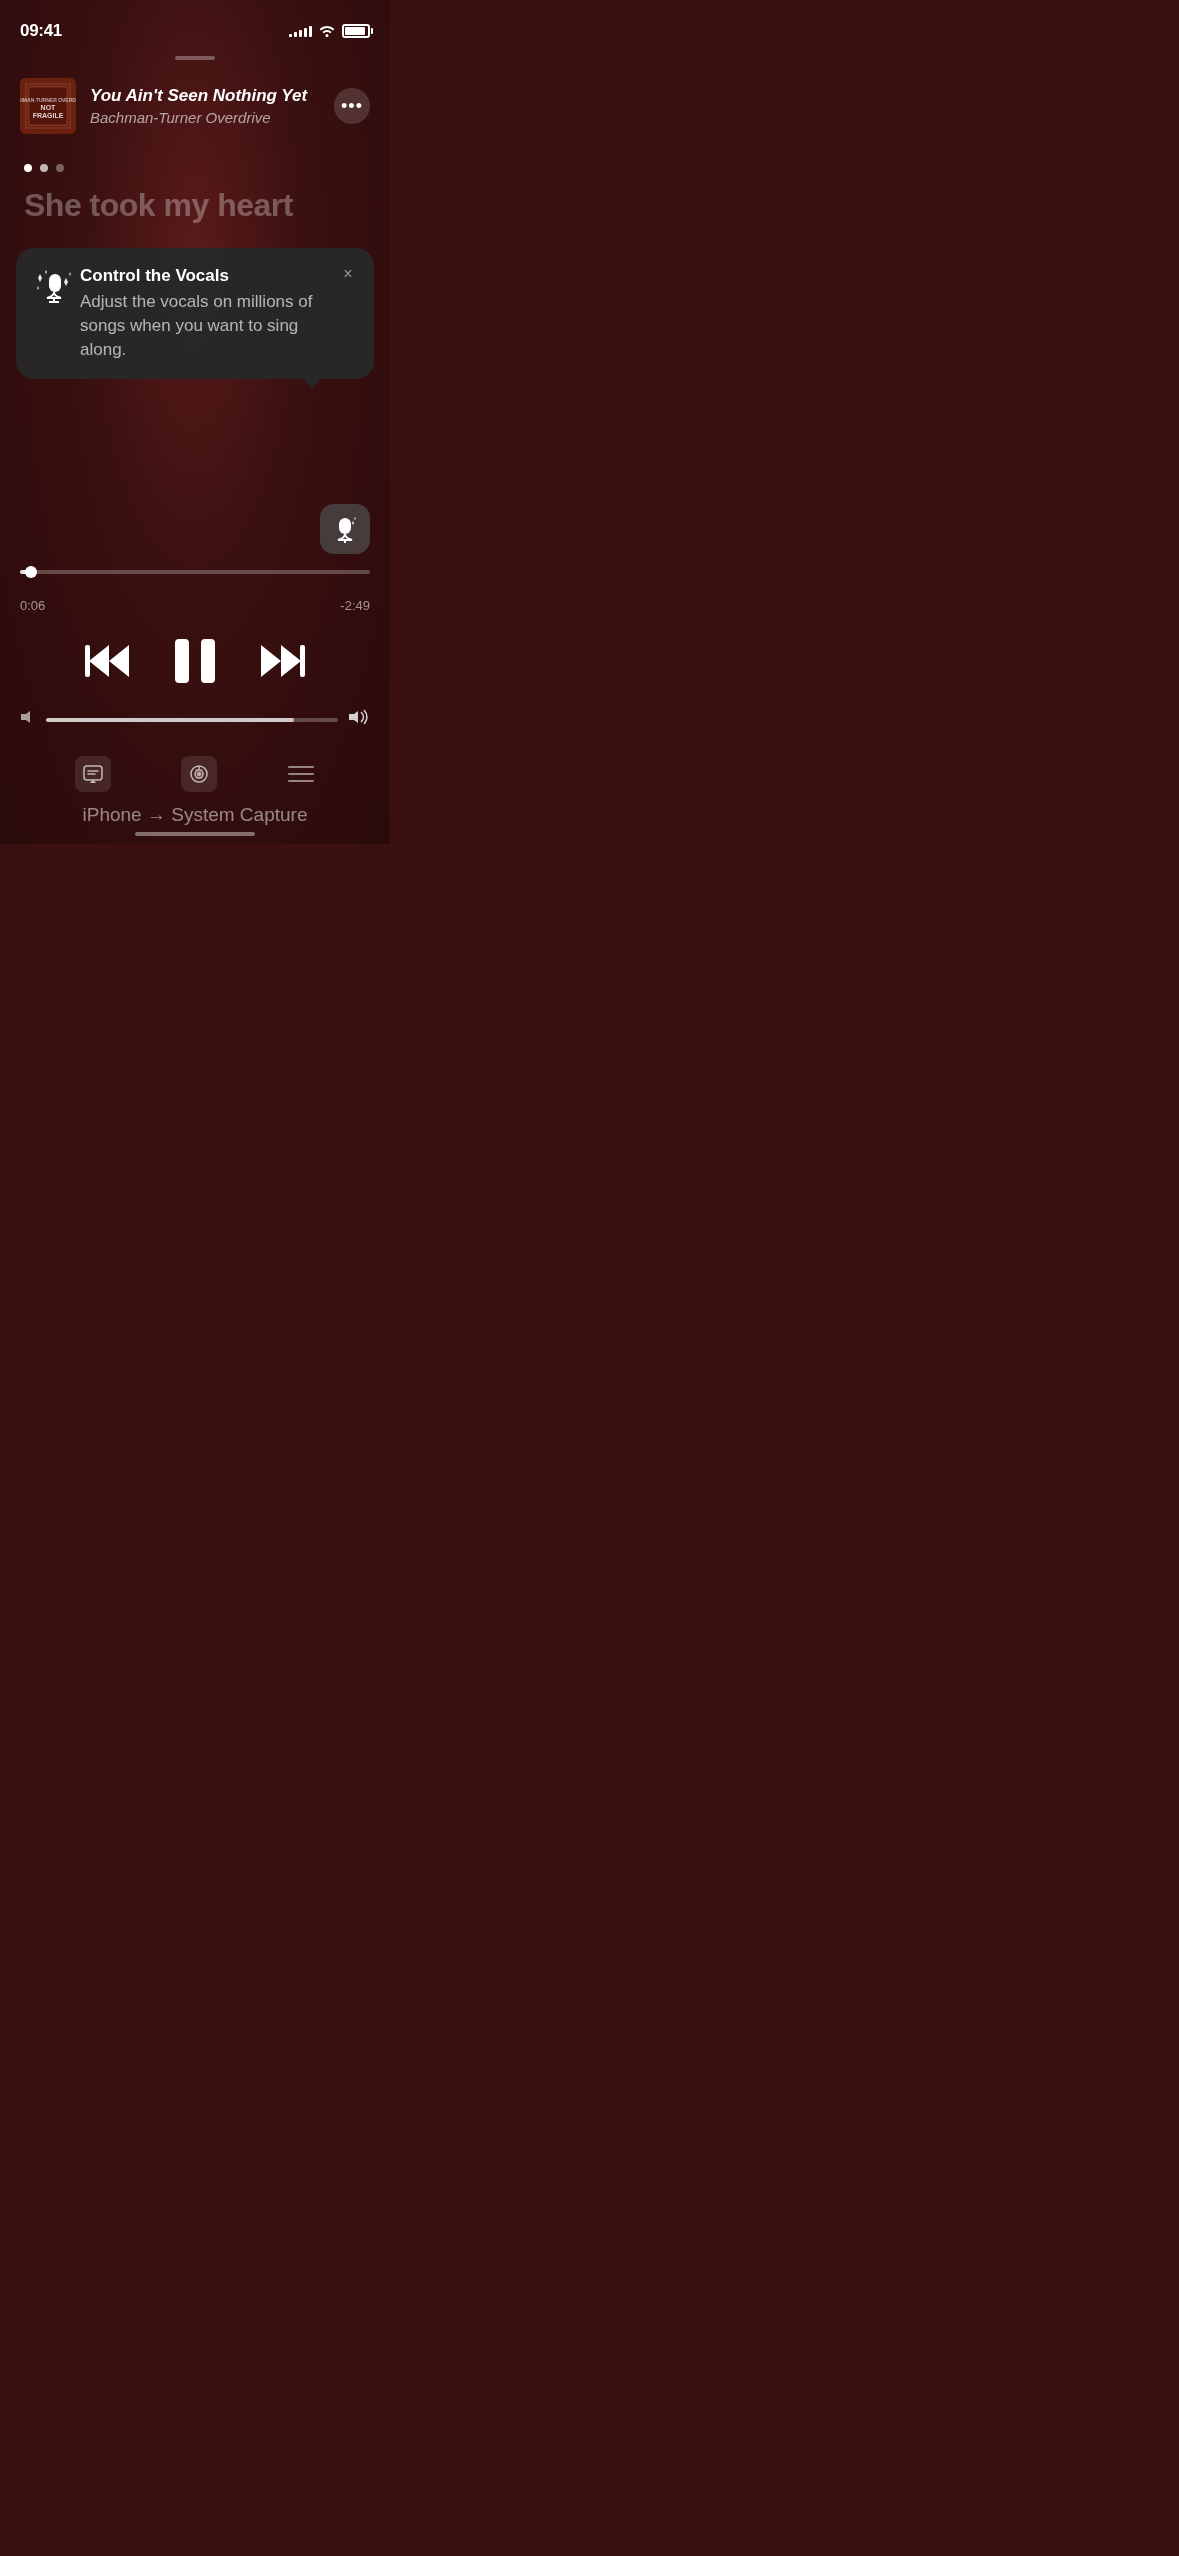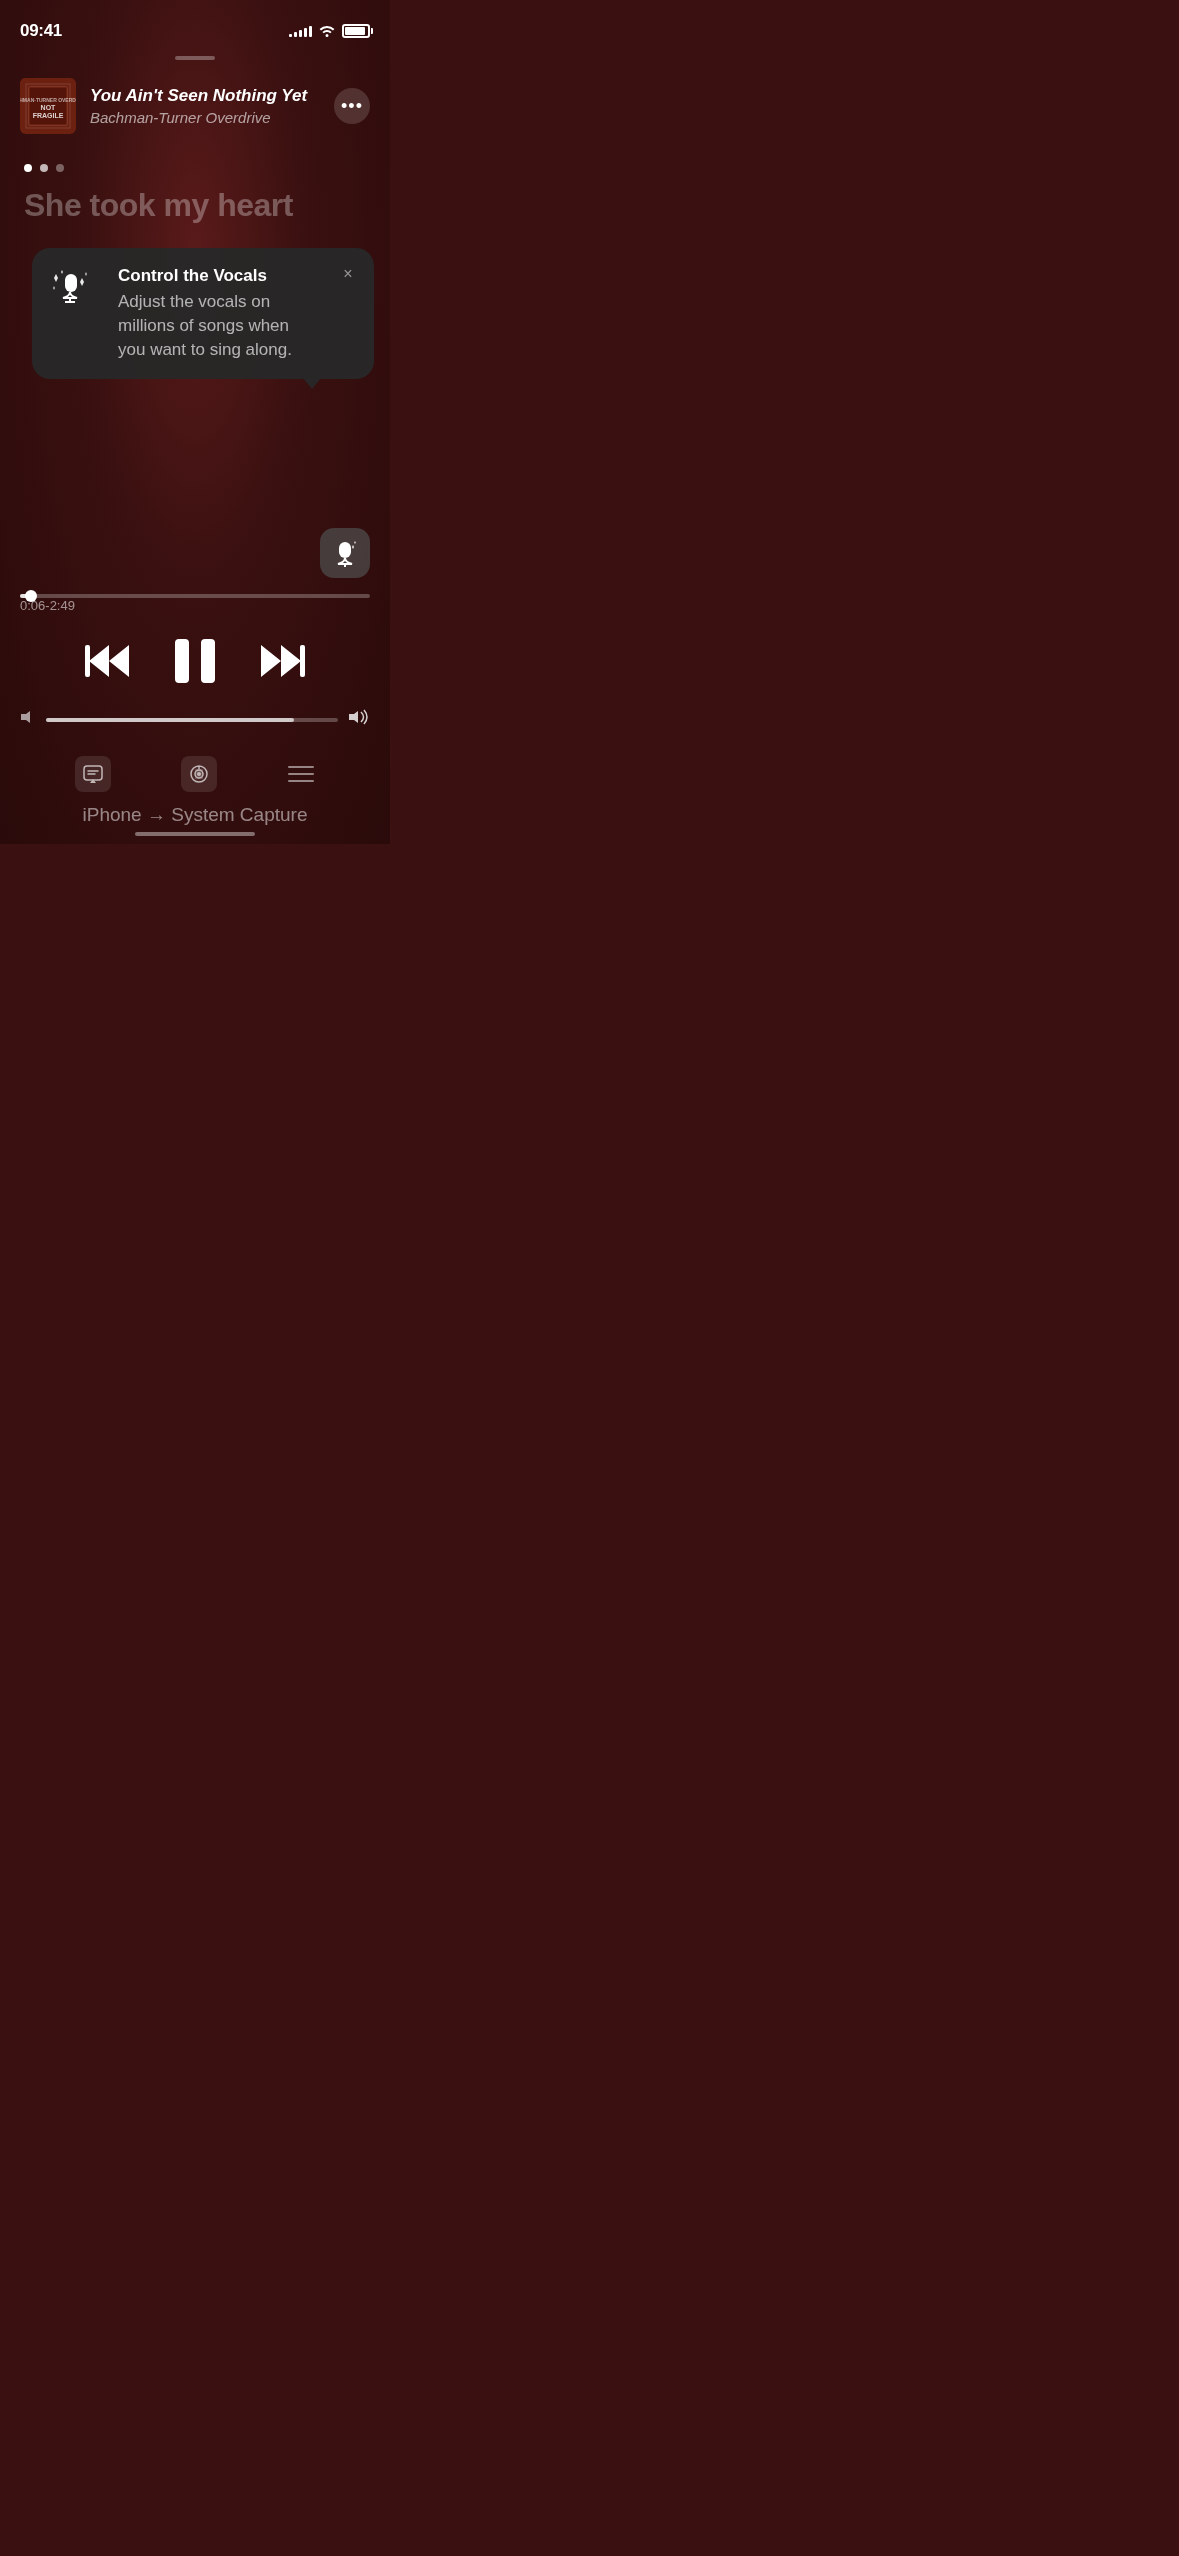--- a/index.html
+++ b/index.html
@@ -250,23 +250,22 @@
       padding: 0 16px;
       z-index: 10;
     }
 
     .tooltip-box {
       background: rgba(40, 40, 40, 0.96);
       border-radius: 18px;
       padding: 18px 16px 18px 16px;
       display: flex;
       align-items: flex-start;
-      gap: 26px;
-      position: relative;
-      margin-left: 16px;
+      gap: 4px;
+      position: relative;
     }
 
     .tooltip-box::after {
       content: '';
       position: absolute;
       bottom: -10px;
       right: 52px;
       width: 0;
       height: 0;
       border-left: 10px solid transparent;
@@ -358,21 +357,22 @@
       top: 50%;
       transform: translate(-50%, -50%);
       width: 12px;
       height: 12px;
       background: white;
       border-radius: 50%;
     }
 
     .progress-times {
       display: flex;
-      padding: 0 0 0;
+      justify-content: space-between;
+      padding: 24px 0 0;
     }
 
     .time-text {
       font-size: 13px;
       color: rgba(255,255,255,0.55);
     }
 
     
     .playback-controls {
       display: flex;

